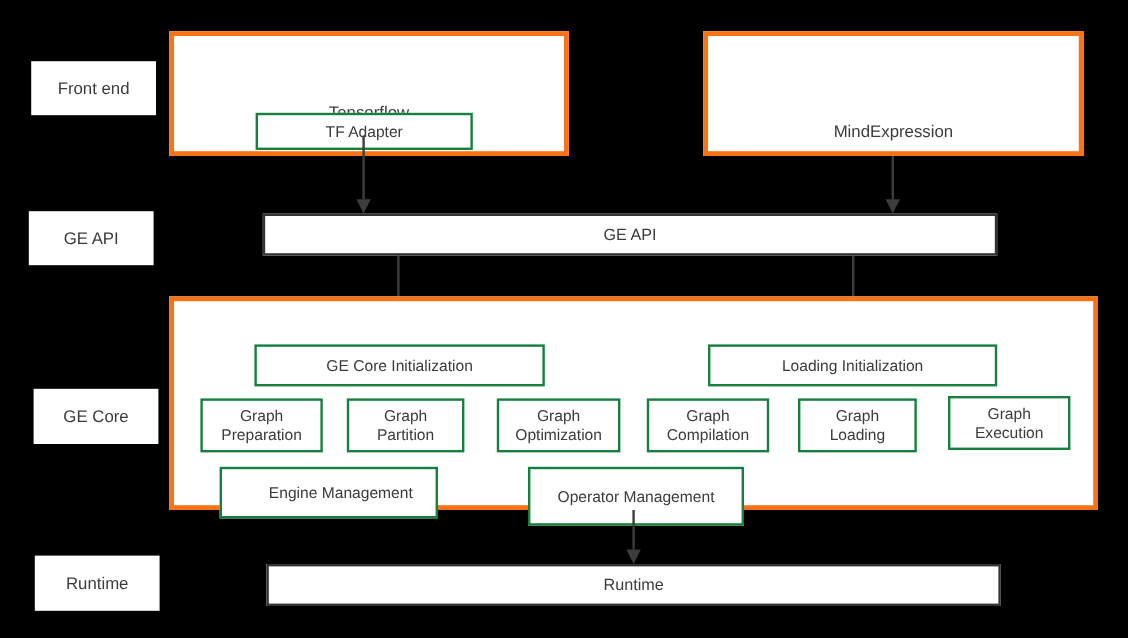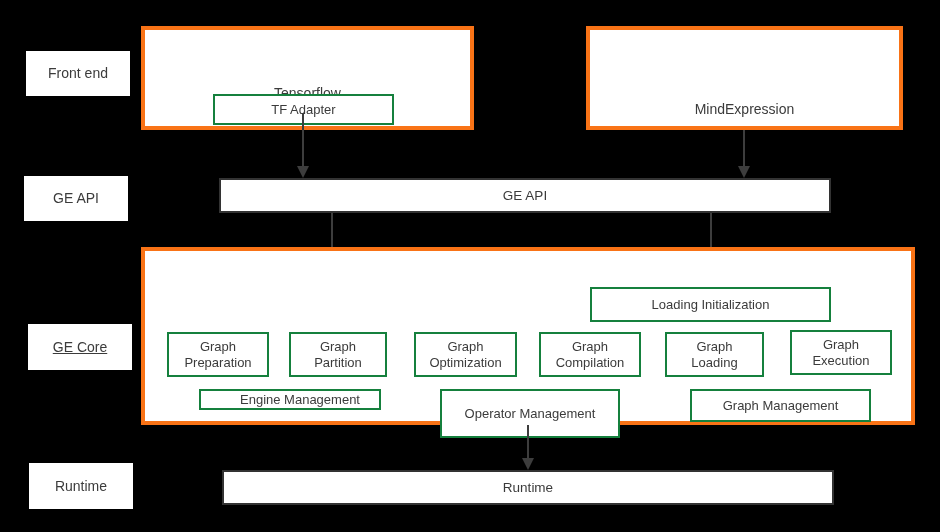--- a/index.html
+++ b/index.html
@@ -83,21 +83,21 @@
 </style>
 </head>
 <body>
 
 <div id="canvas">
 
   <div class="box label-chip" style="left:26px; top:51px; width:104px; height:45px;">Front end</div>
 
   <div class="box label-chip" style="left:24px; top:176px; width:104px; height:45px;">GE API</div>
 
-  <div class="box label-chip" style="left:28px; top:324px; width:104px; height:46px;text-decoration:underline;">GE Core</div>
+  <div class="box label-chip" style="left:28px; top:324px; width:104px; height:46px;">GE Core</div>
 
   <div class="box label-chip" style="left:29px; top:463px; width:104px; height:46px;">Runtime</div>
 
   <div class="box panel" style="left:141px; top:26px; width:333px; height:104px;">
     <span class="panel-title" style="top:55px;">Tensorflow</span>
   </div>
 
   <div class="box node" style="left:213px; top:82px; width:181px; height:31px;">TF Adapter</div>
 
   <div class="box panel" style="left:586px; top:26px; width:317px; height:104px;">
@@ -121,20 +121,21 @@
     <div class="head" style="top:50px;"></div>
   </div>
 
   <div class="arrow" style="left:711px; top:213px; height:62px;">
     <div class="shaft" style="height:50px;"></div>
     <div class="head" style="top:50px;"></div>
   </div>
 
   <div class="box panel" style="left:141px; top:247px; width:774px; height:178px;"></div>
 
+  <div class="box node" style="left:212px; top:275px; width:242px; height:35px;">GE Core Initialization</div>
 
   <div class="box node" style="left:590px; top:275px; width:241px; height:35px;">Loading Initialization</div>
 
   <div class="box node" style="left:167px; top:320px; width:102px; height:45px;">Graph
 Preparation</div>
 
   <div class="box node" style="left:289px; top:320px; width:98px; height:45px;">Graph
 Partition</div>
 
   <div class="box node" style="left:414px; top:320px; width:103px; height:45px;">Graph
@@ -142,25 +143,24 @@
 
   <div class="box node" style="left:539px; top:320px; width:102px; height:45px;">Graph
 Compilation</div>
 
   <div class="box node" style="left:665px; top:320px; width:99px; height:45px;">Graph
 Loading</div>
 
   <div class="box node" style="left:790px; top:318px; width:102px; height:45px;">Graph
 Execution</div>
 
-  <div class="box node" style="left:199px; top:377px; width:182px; height:21px;padding-left:20px;">Engine Management</div>
+  <div class="box node" style="left:183px; top:377px; width:182px; height:43px;padding-left:20px;">Engine Management</div>
 
   <div class="box node" style="left:440px; top:377px; width:180px; height:49px;">Operator Management</div>
 
-  <div class="box node" style="left:690px; top:377px; width:181px; height:33px;">Graph Management</div>
 
   <div class="arrow" style="left:528px; top:425px; height:45px;">
     <div class="shaft" style="height:33px;"></div>
     <div class="head" style="top:33px;"></div>
   </div>
 
   <div class="box bar" style="left:222px; top:470px; width:612px; height:35px;">Runtime</div>
 
 </div>
 

